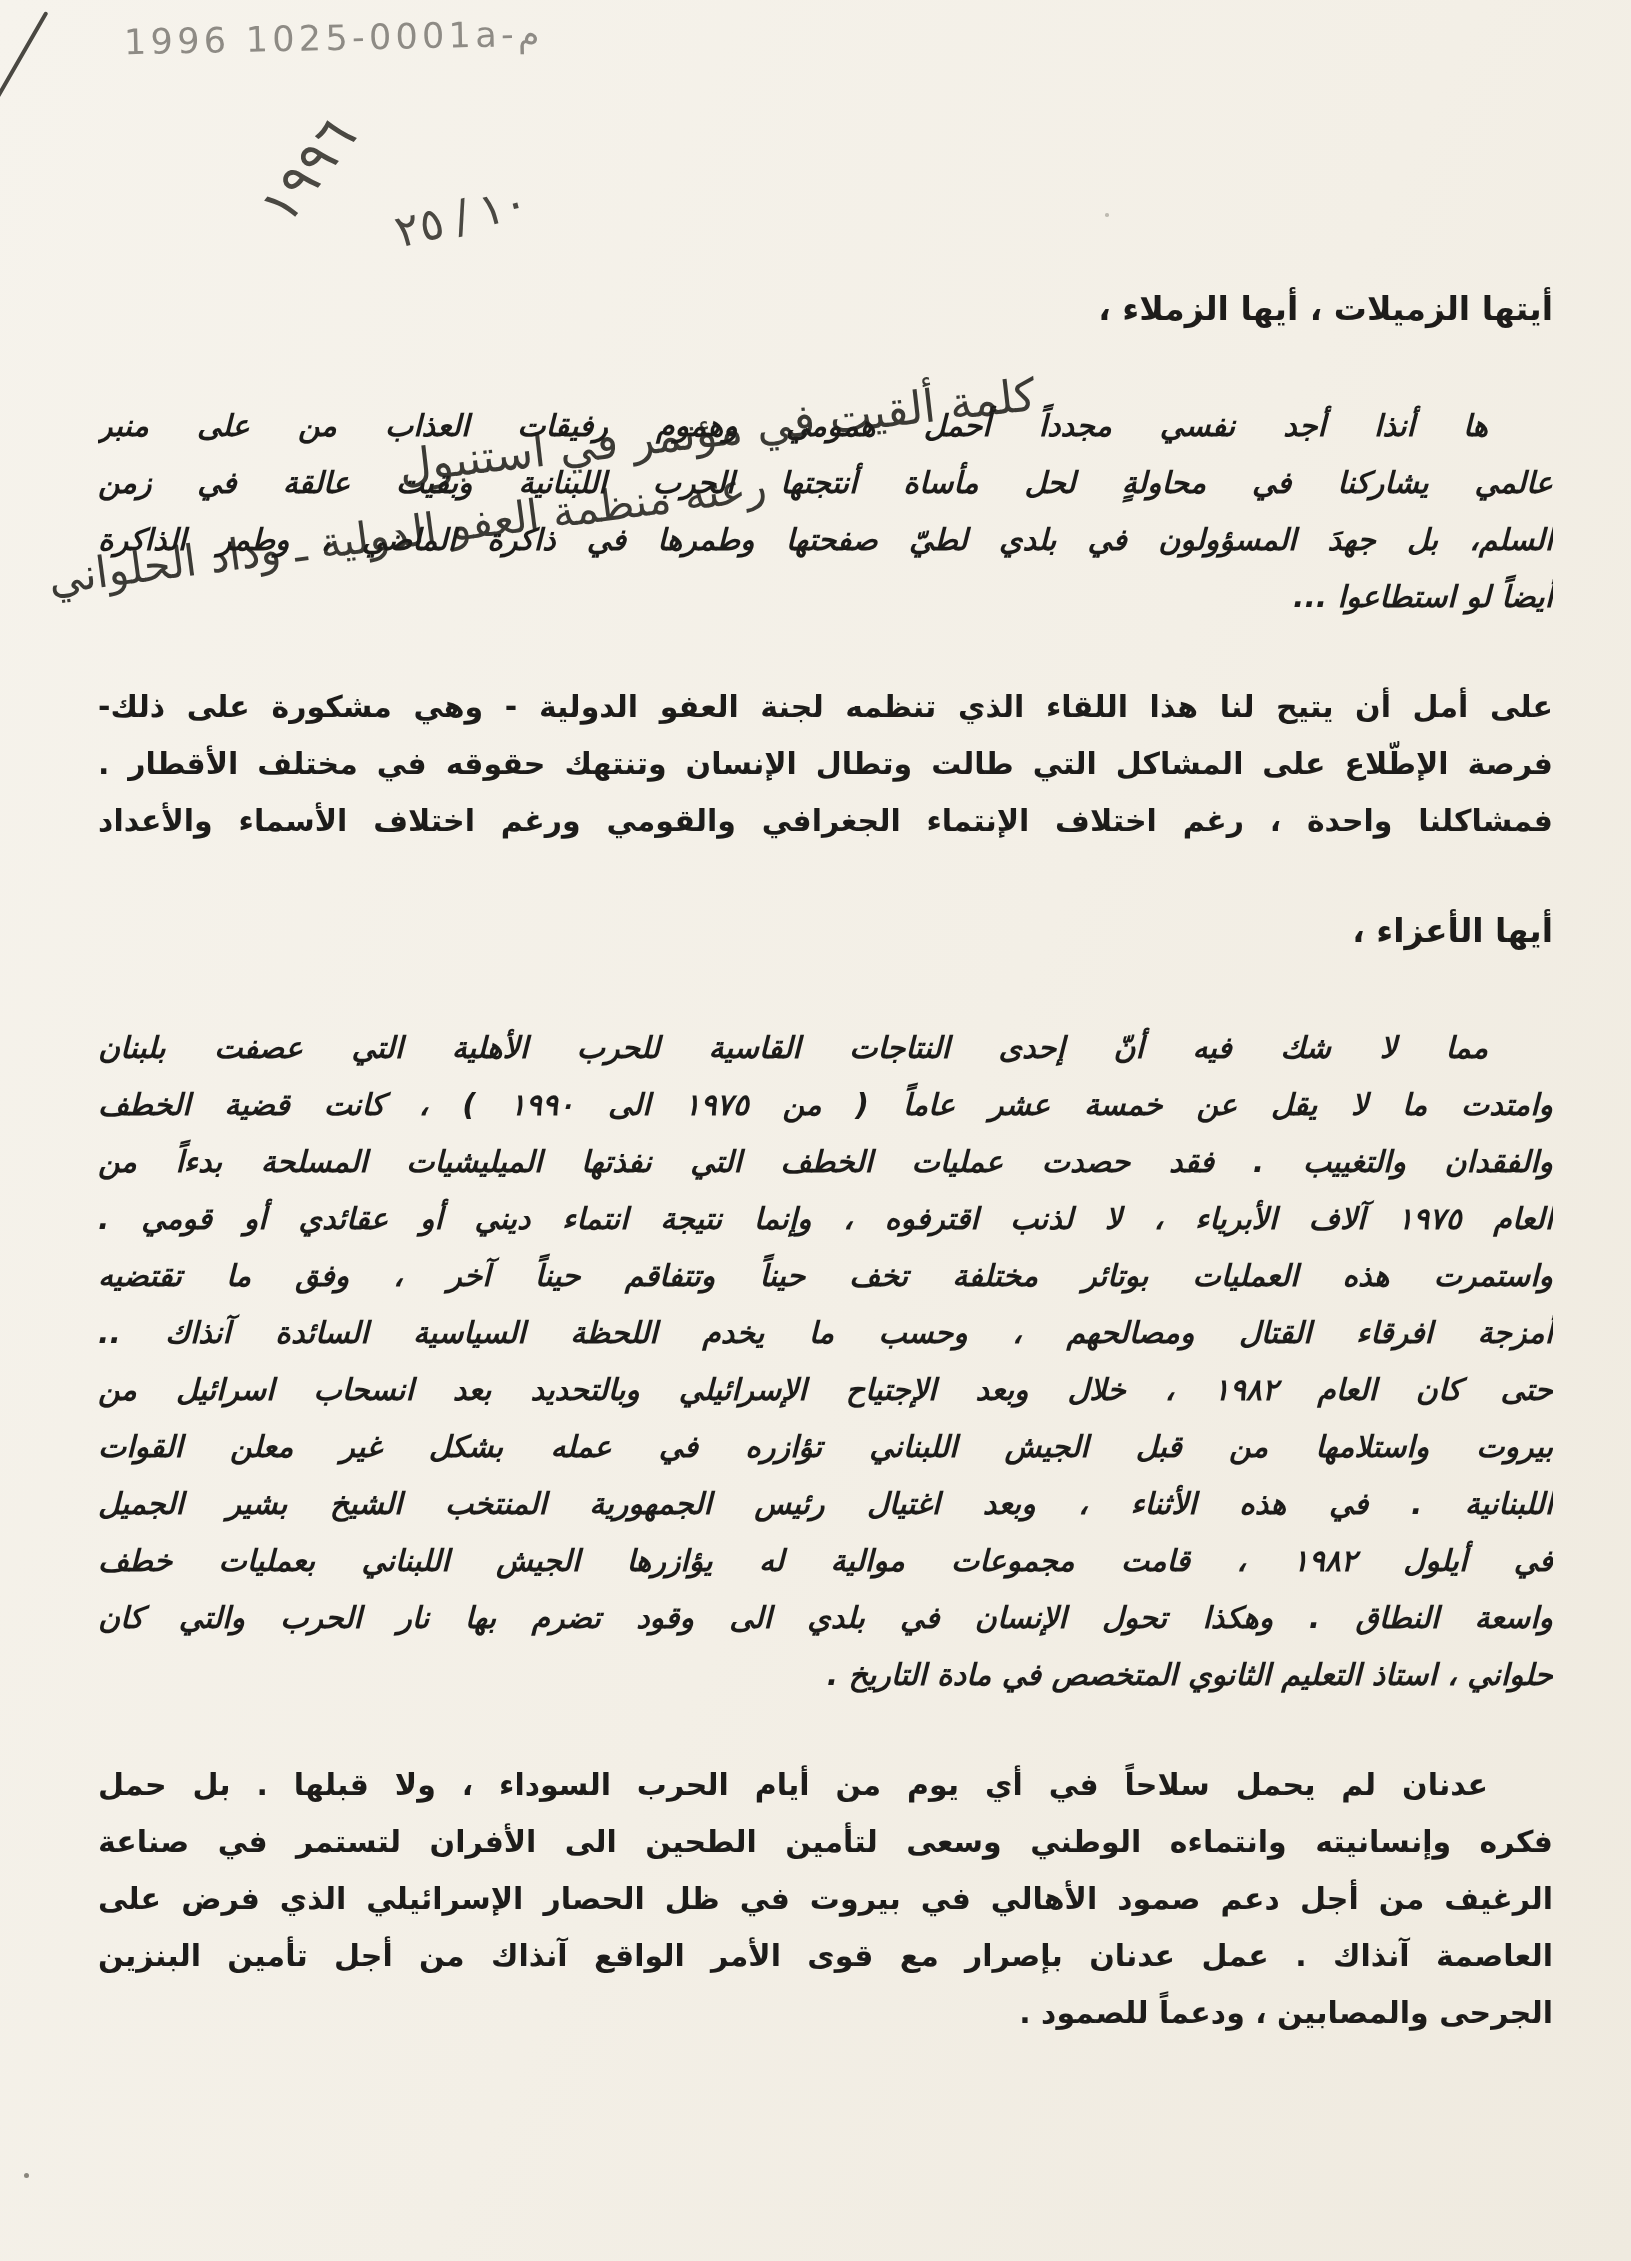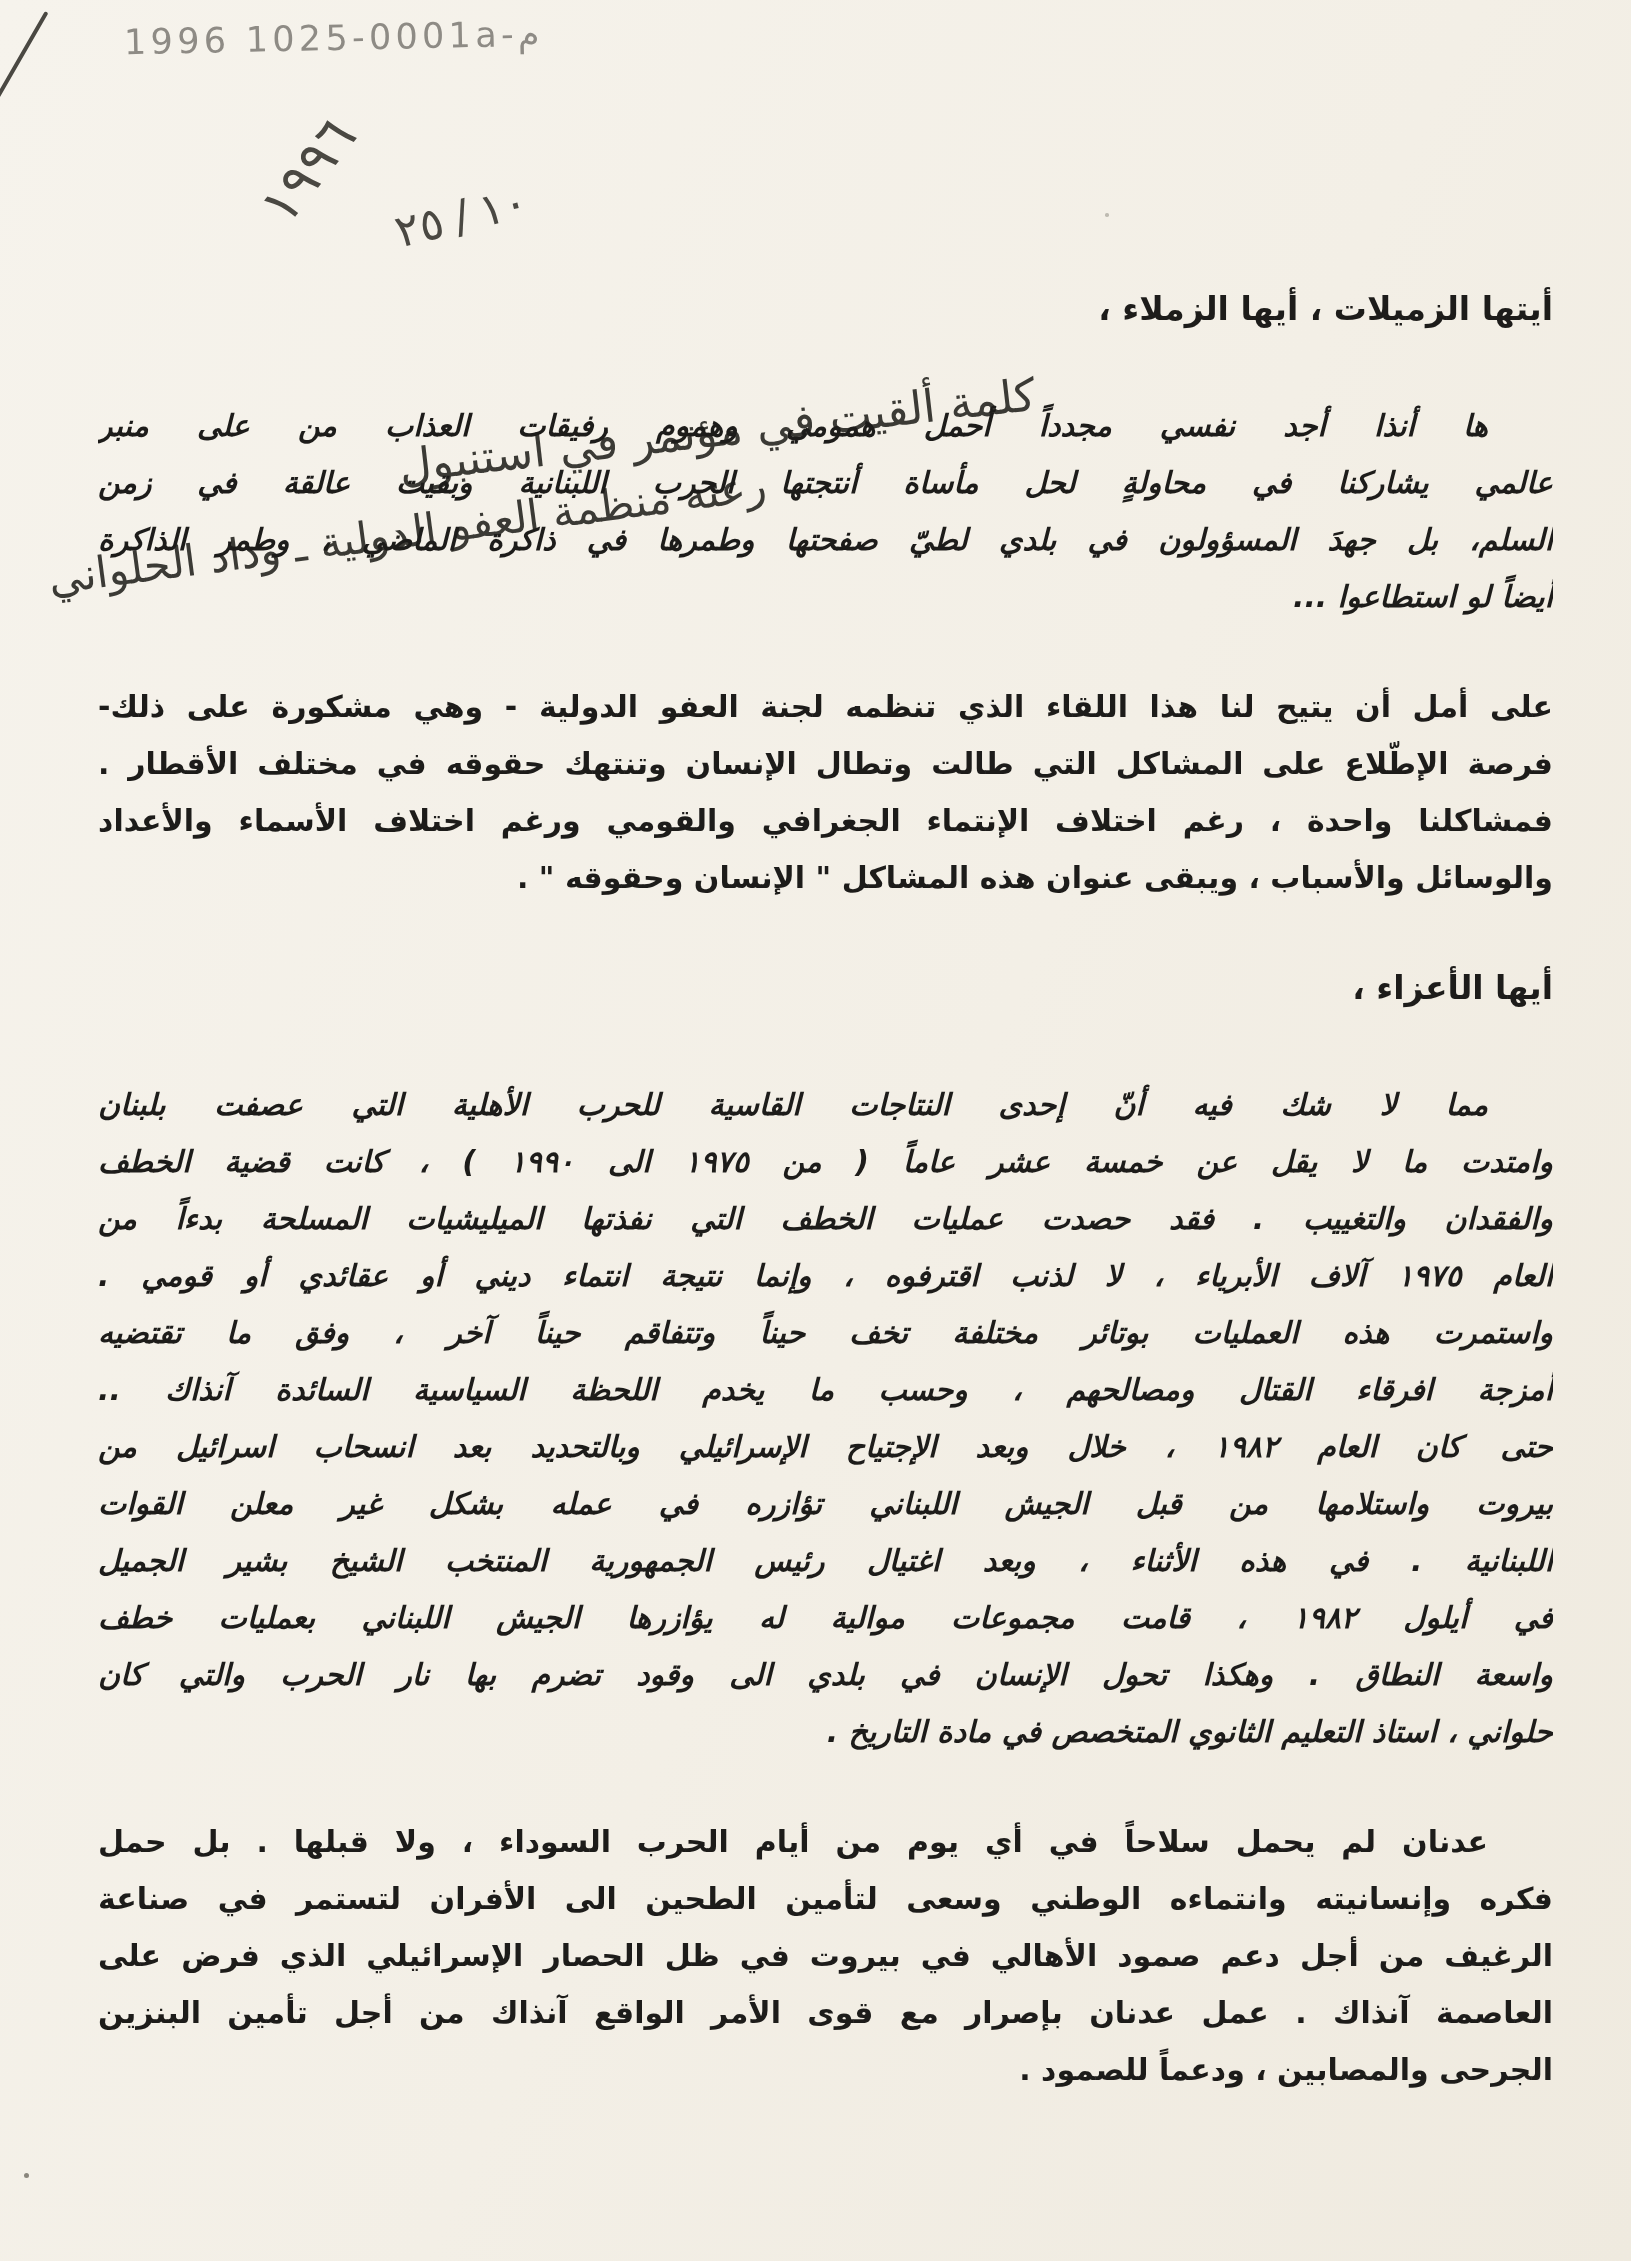--- a/index.html
+++ b/index.html
@@ -85,21 +85,20 @@
       <div class="block paragraph">
         <div class="line first">ها أنذا أجد نفسي مجدداً أحمل همومي وهموم رفيقات العذاب من على منبر</div>
         <div class="line">عالمي يشاركنا في محاولةٍ لحل مأساة أنتجتها الحرب اللبنانية وبقيت عالقة في زمن</div>
         <div class="line">السلم، بل جهدَ المسؤولون في بلدي لطيّ صفحتها وطمرها في ذاكرة الماضي ، وطمر الذاكرة</div>
         <div class="line last">أيضاً لو استطاعوا ...</div>
       </div>
       <div class="block paragraph">
         <div class="line">على أمل أن يتيح لنا هذا اللقاء الذي تنظمه لجنة العفو الدولية - وهي مشكورة على ذلك-</div>
         <div class="line">فرصة الإطّلاع على المشاكل التي طالت وتطال الإنسان وتنتهك حقوقه في مختلف الأقطار .</div>
         <div class="line">فمشاكلنا واحدة ، رغم اختلاف الإنتماء الجغرافي والقومي ورغم اختلاف الأسماء والأعداد</div>
-        <div class="line last">والوسائل والأسباب ، ويبقى عنوان هذه المشاكل " الإنسان وحقوقه " .</div>
       </div>
       <div class="block heading">أيها الأعزاء ،</div>
       <div class="block paragraph">
         <div class="line first">مما لا شك فيه أنّ إحدى النتاجات القاسية للحرب الأهلية التي عصفت بلبنان</div>
         <div class="line">وامتدت ما لا يقل عن خمسة عشر عاماً ( من ١٩٧٥ الى ١٩٩٠ ) ، كانت قضية الخطف</div>
         <div class="line">والفقدان والتغييب . فقد حصدت عمليات الخطف التي نفذتها الميليشيات المسلحة بدءاً من</div>
         <div class="line">العام ١٩٧٥ آلاف الأبرياء ، لا لذنب اقترفوه ، وإنما نتيجة انتماء ديني أو عقائدي أو قومي .</div>
         <div class="line">واستمرت هذه العمليات بوتائر مختلفة تخف حيناً وتتفاقم حيناً آخر ، وفق ما تقتضيه</div>
         <div class="line">أمزجة افرقاء القتال ومصالحهم ، وحسب ما يخدم اللحظة السياسية السائدة آنذاك ..</div>
         <div class="line">حتى كان العام ١٩٨٢ ، خلال وبعد الإجتياح الإسرائيلي وبالتحديد بعد انسحاب اسرائيل من</div>

